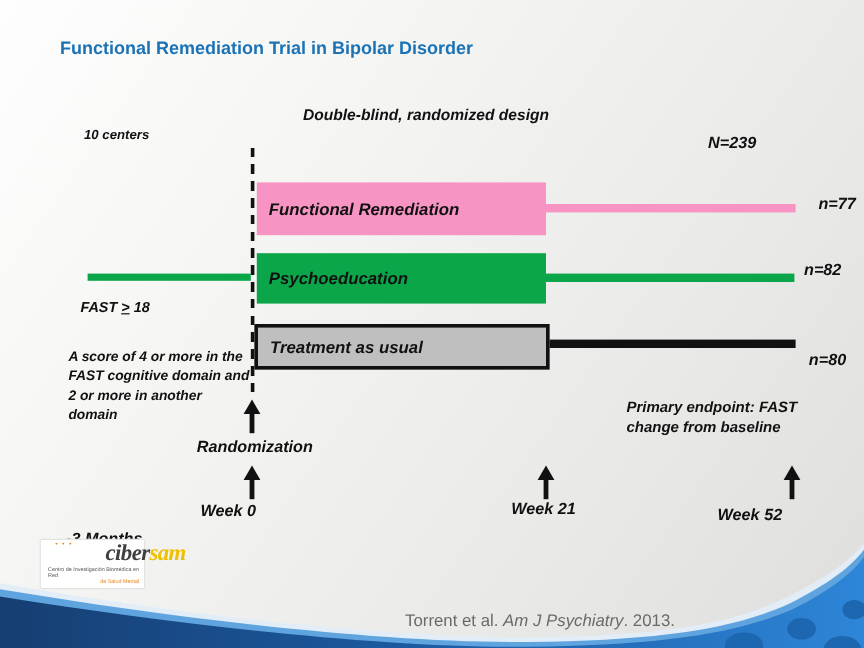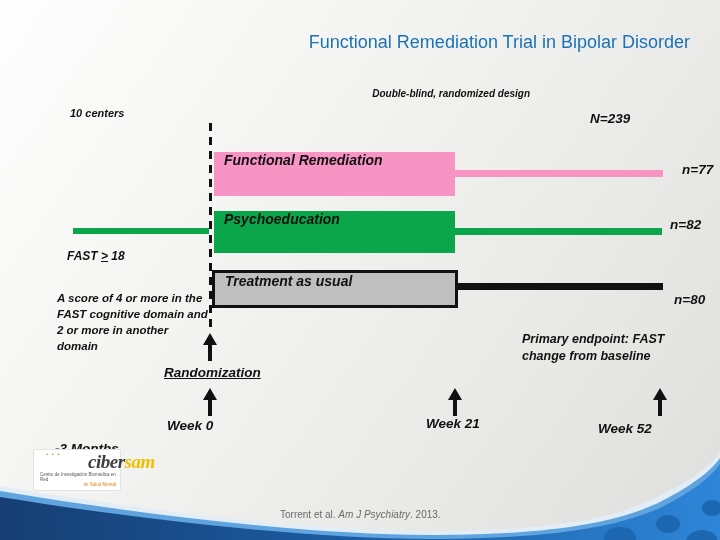--- a/index.html
+++ b/index.html
@@ -7,53 +7,53 @@
     position:relative;
     width:720px;height:540px;
     overflow:hidden;
     font-family:"Liberation Sans", sans-serif;
     background:linear-gradient(125deg,#FEFEFE 0%,#F4F4F2 35%,#E9E9E7 70%,#DEDEDC 100%);
   }
   .abs{position:absolute;}
   .bi{font-weight:bold;font-style:italic;color:#111;}
   .title{
     left:50px;top:32px;width:640px;
-    text-align:right;
-    font-weight:normal;font-size:18px;
+    text-align:left;
+    font-weight:bold;font-size:15px;
     color:#1B73B6;
   }
-  .subtitle{left:180px;top:88px;width:350px;text-align:right;font-size:10px;}
+  .subtitle{left:180px;top:88px;width:350px;text-align:center;font-size:13px;}
   .ten-centers{left:70px;top:107px;font-size:11px;}
   .n-total{left:590px;top:111px;font-size:13.5px;}
   .population{left:67px;top:142px;width:122px;font-size:11.5px;line-height:18px;}
   .dashed-line{
     left:209px;top:123px;width:3px;height:208px;
     background:repeating-linear-gradient(to bottom,#111 0 8px,transparent 8px 14px);
   }
   .arm-box{
-    display:flex;
+    display:flex;align-items:center;
     box-sizing:border-box;
     padding-left:10px;
     font-weight:bold;font-style:italic;font-size:14px;color:#111;
   }
   .box-fr{left:214px;top:152px;width:241px;height:44px;background:#F794C4;}
   .box-pe{left:214px;top:211px;width:241px;height:42px;background:#0CA64A;}
   .box-tau{left:212px;top:270px;width:246px;height:38px;background:#BFBFBF;border:3px solid #111;}
   .line-fr{left:455px;top:170px;width:208px;height:7px;background:#F794C4;}
   .line-pe-left{left:73px;top:228px;width:136px;height:6px;background:#0CA64A;}
   .line-pe-right{left:455px;top:228px;width:207px;height:7px;background:#0CA64A;}
   .line-tau{left:458px;top:283px;width:205px;height:7px;background:#111;}
   .n-label{font-size:13.5px;}
   .n-fr{left:682px;top:162px;}
   .n-pe{left:670px;top:217px;}
   .n-tau{left:674px;top:292px;}
   .fast-crit{left:67px;top:249px;font-size:12px;}
   .fast-crit .gte{text-decoration:underline;}
   .score-crit{left:57px;top:290px;width:152px;font-size:11.5px;line-height:16px;}
-  .randomization{left:164px;top:365px;font-size:13.5px;text-decoration:underline;}
+  .randomization{left:164px;top:365px;font-size:13.5px;}
   .endpoint{left:522px;top:331px;width:160px;font-size:12.5px;line-height:17px;}
   .arrow-up{width:14px;display:flex;flex-direction:column;align-items:center;}
   .arrow-head{width:0;height:0;border-left:7px solid transparent;border-right:7px solid transparent;border-bottom:12px solid #111;}
   .arrow-stem{width:4px;height:16px;background:#111;}
   .arr-rand{left:203px;top:333px;}
   .arr-w0{left:203px;top:388px;}
   .arr-w21{left:448px;top:388px;}
   .arr-w52{left:653px;top:388px;}
   .tl-label{font-size:13.5px;}
   .tl-m3{left:55px;top:413px;margin-top:28px;}
@@ -64,21 +64,21 @@
     left:33px;top:449px;width:88px;height:42px;
     background:#FFFFFF;border:1px solid #E3E3E0;border-radius:2px;
     box-sizing:border-box;padding:2px 4px 0 6px;
   }
   .logo-word{font-family:"Liberation Serif", serif;font-style:italic;font-weight:bold;font-size:19px;line-height:20px;letter-spacing:-0.5px;}
   .logo-ciber{color:#3F3F3F;margin-left:48px;}
   .logo-sam{color:#EFC000;}
   .logo-dots{position:absolute;left:12px;top:1px;font-size:6px;color:#E8861A;letter-spacing:1px;}
   .logo-cap{display:block;font-size:4.5px;color:#555;line-height:5px;}
   .logo-cap2{color:#E8861A;text-align:right;}
-  .citation{left:280px;top:509px;width:340px;font-size:10px;color:#6A6A6A;}
+  .citation{left:280px;top:509px;width:340px;text-align:center;font-size:14px;color:#6A6A6A;}
   .citation .journal{font-style:italic;}
   .wave{left:0;top:420px;}
 </style>
 </head>
 <body>
 
 <div id="slide">
 
   <svg class="abs wave" width="720" height="120" viewBox="0 0 720 120">
     <defs>

